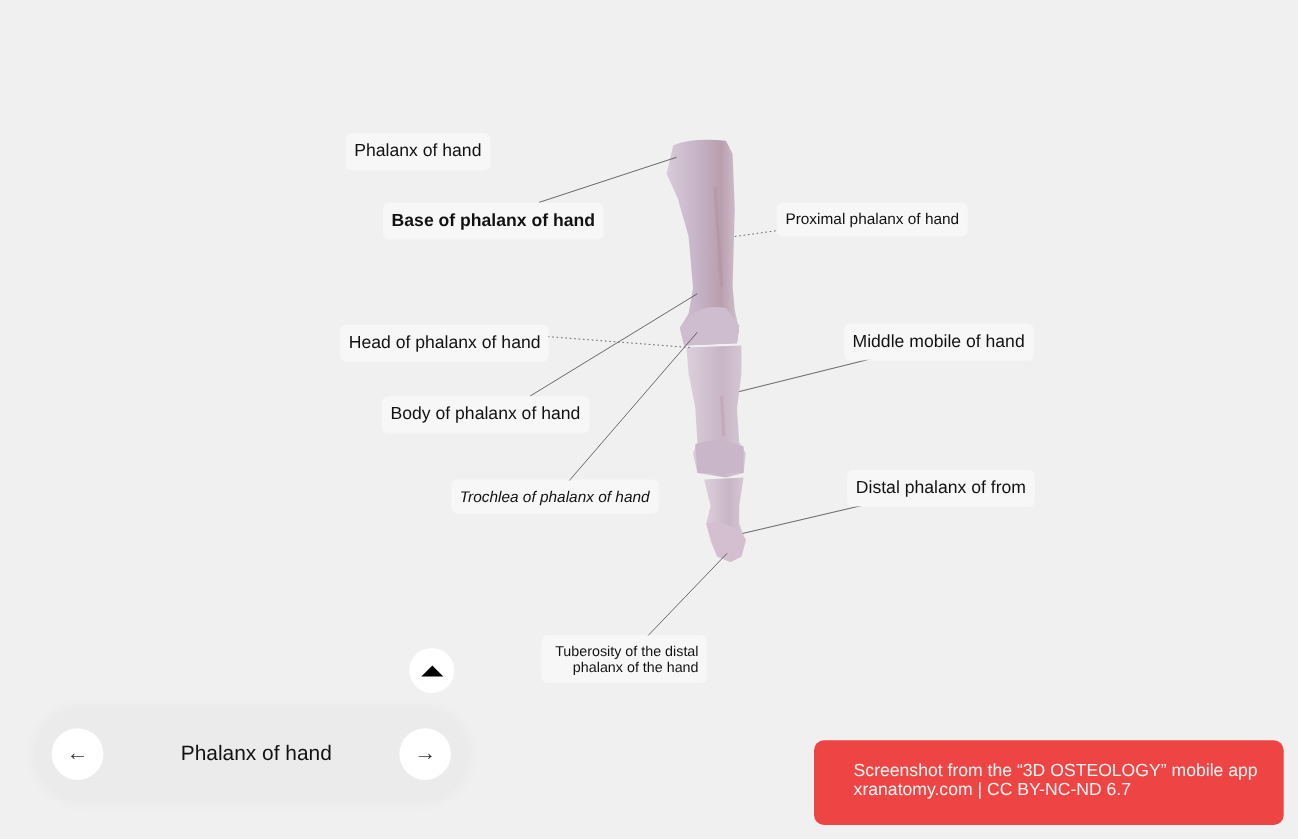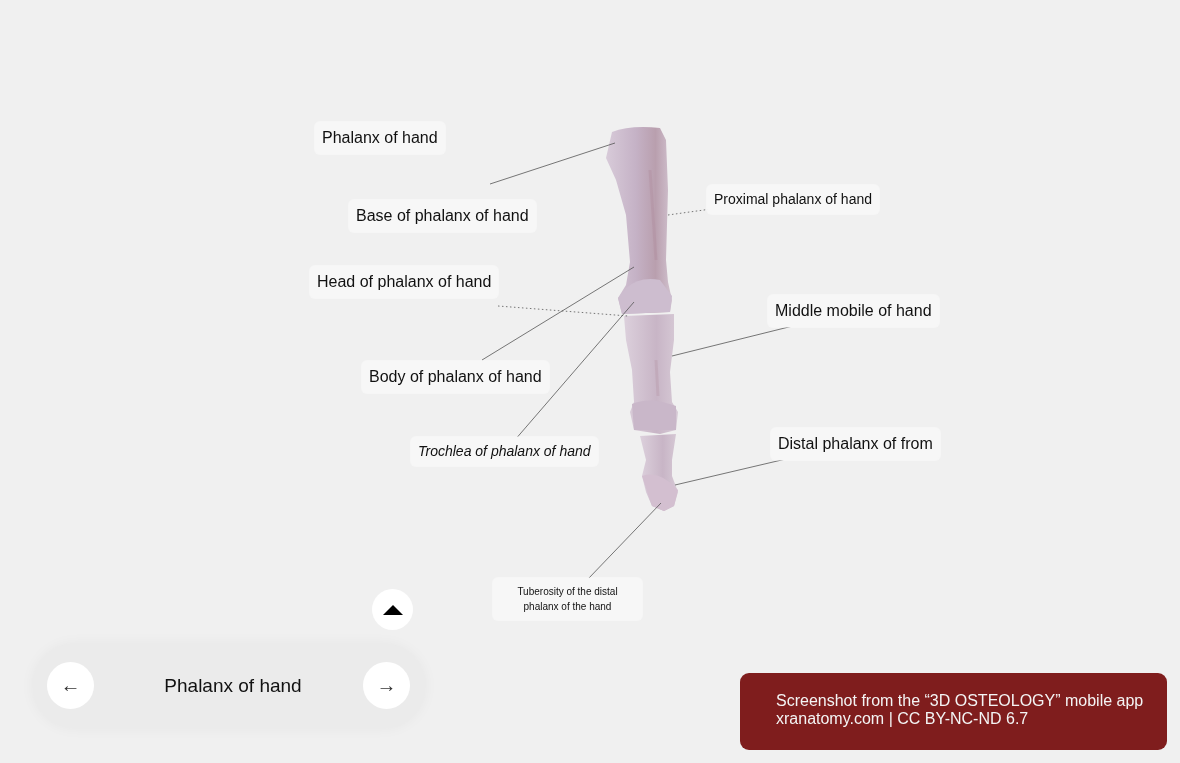--- a/index.html
+++ b/index.html
@@ -9,42 +9,42 @@
   }
   .viewport { position:absolute; left:0; top:0; width:1180px; height:763px; }
   svg.scene { position:absolute; left:0; top:0; }
   .label {
     position:absolute; background:#f7f7f7; border-radius:5px; color:#111;
     white-space:nowrap; box-shadow:0 0 0 1px rgba(255,255,255,0.4);
     cursor:pointer;
   }
   .label.lg { font-size:16px; padding:7px 7px; line-height:18px; }
   .label.md { font-size:14px; padding:6px 7px; line-height:17px; }
-  .label.sm { font-size:10px; padding:6px 7px; line-height:15px; text-align:center; white-space:normal; }
+  .label.sm { font-size:13px; padding:6px 7px; line-height:15px; text-align:right; white-space:normal; }
   .collapse-btn {
     position:absolute; left:372px; top:589px; width:41px; height:41px; border-radius:50%;
     background:#fff; display:flex; align-items:center; justify-content:center; cursor:pointer;
   }
   .tri { width:0; height:0; border-left:10px solid transparent; border-right:10px solid transparent; border-bottom:10px solid #000; }
   .navbar {
     position:absolute; left:32px; top:643px; width:394px; height:86px; border-radius:43px;
     background:#ebebeb; box-shadow:0 0 14px rgba(0,0,0,0.04);
   }
   .nav-btn {
     position:absolute; top:19px; width:47px; height:47px; border-radius:50%; background:#fff;
     display:flex; align-items:center; justify-content:center; font-size:20px; color:#333; cursor:pointer;
   }
   .nav-btn.prev { left:15px; }
   .nav-btn.next { left:331px; }
   .nav-title {
     position:absolute; left:70px; width:262px; top:32px; text-align:center; font-size:19px; color:#111;
   }
   .credit {
     position:absolute; left:740px; top:673px; width:427px; height:77px; border-radius:9px;
-    background:#7f1d1d; color:#f4f4f4; font-size:16px; line-height:18px;
+    background:#ef4444; color:#f4f4f4; font-size:16px; line-height:18px;
     box-sizing:border-box; padding:19px 0 0 36px;
   }
 </style>
 </head>
 <body>
 
 <div class="viewport">
   <svg class="scene" width="1180" height="763" viewBox="0 0 1180 763">
     <defs>
       <linearGradient id="boneG" x1="0" y1="0" x2="1" y2="0">
@@ -83,25 +83,25 @@
       <line x1="498" y1="306" x2="628" y2="316" stroke-dasharray="1.5,2.5"></line>
       <line x1="482" y1="360" x2="634" y2="267"></line>
       <line x1="514" y1="441" x2="634" y2="302"></line>
       <line x1="672" y1="356" x2="825" y2="318"></line>
       <line x1="675" y1="485" x2="820" y2="451"></line>
       <line x1="588" y1="579" x2="661" y2="503"></line>
     </g>
   </svg>
 
   <div class="label lg" style="left:315px;top:122px;">Phalanx of hand</div>
-  <div class="label lg" style="left:349px;top:200px;">Base of phalanx of hand</div>
+  <div class="label lg" style="left:349px;top:185px;font-weight:bold;">Base of phalanx of hand</div>
   <div class="label md" style="left:707px;top:185px;text-align:center;">Proximal phalanx of hand</div>
-  <div class="label lg" style="left:310px;top:266px;">Head of phalanx of hand</div>
+  <div class="label lg" style="left:310px;top:296px;">Head of phalanx of hand</div>
   <div class="label lg" style="left:768px;top:295px;">Middle mobile of hand</div>
-  <div class="label lg" style="left:362px;top:361px;">Body of phalanx of hand</div>
+  <div class="label lg" style="left:348px;top:361px;">Body of phalanx of hand</div>
   <div class="label md" style="left:411px;top:437px;font-style:italic;">Trochlea of phalanx of hand</div>
   <div class="label lg" style="left:771px;top:428px;">Distal phalanx of from</div>
   <div class="label sm" style="left:493px;top:578px;width:135px;">Tuberosity of the distal phalanx of the hand</div>
 </div>
 
 <div class="collapse-btn">
   <div class="tri"></div>
 </div>
 
 <div class="navbar">

